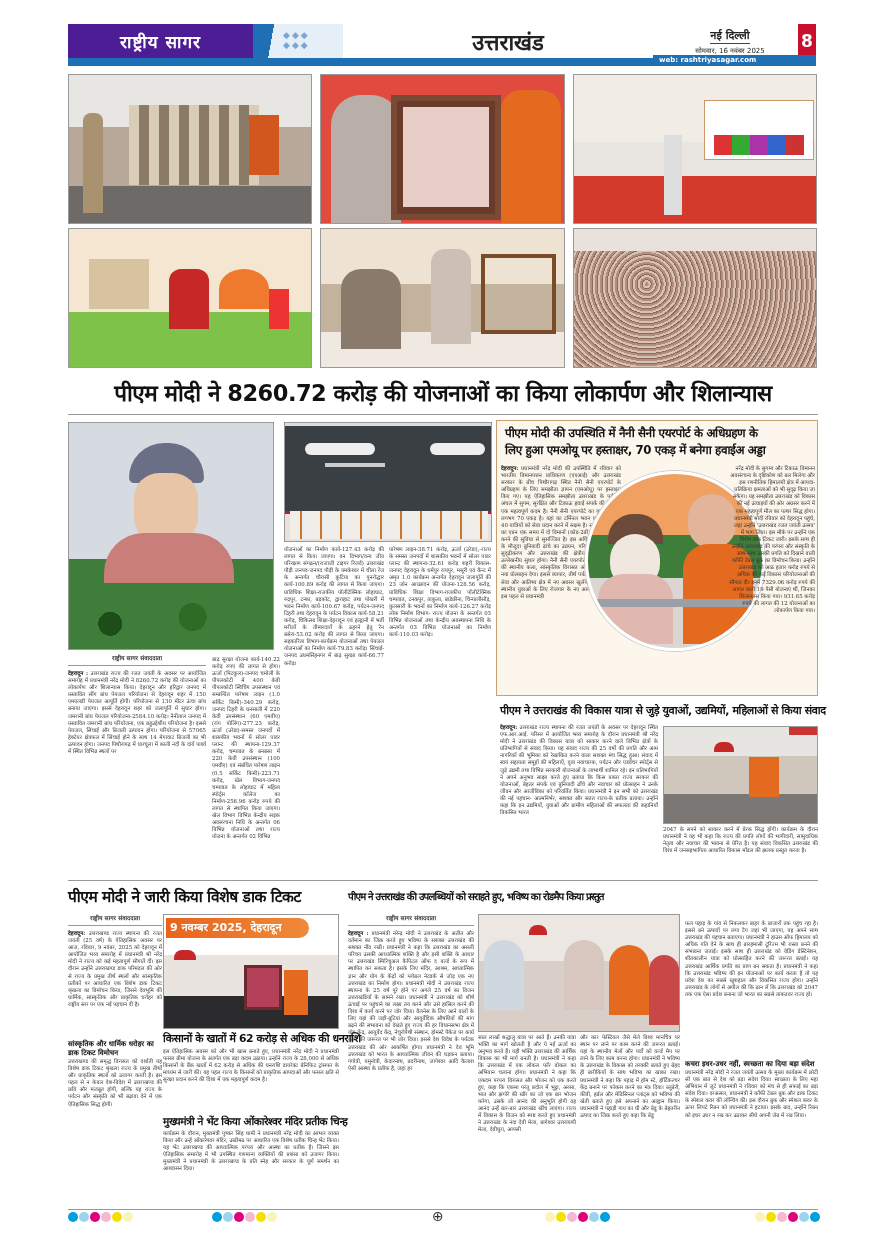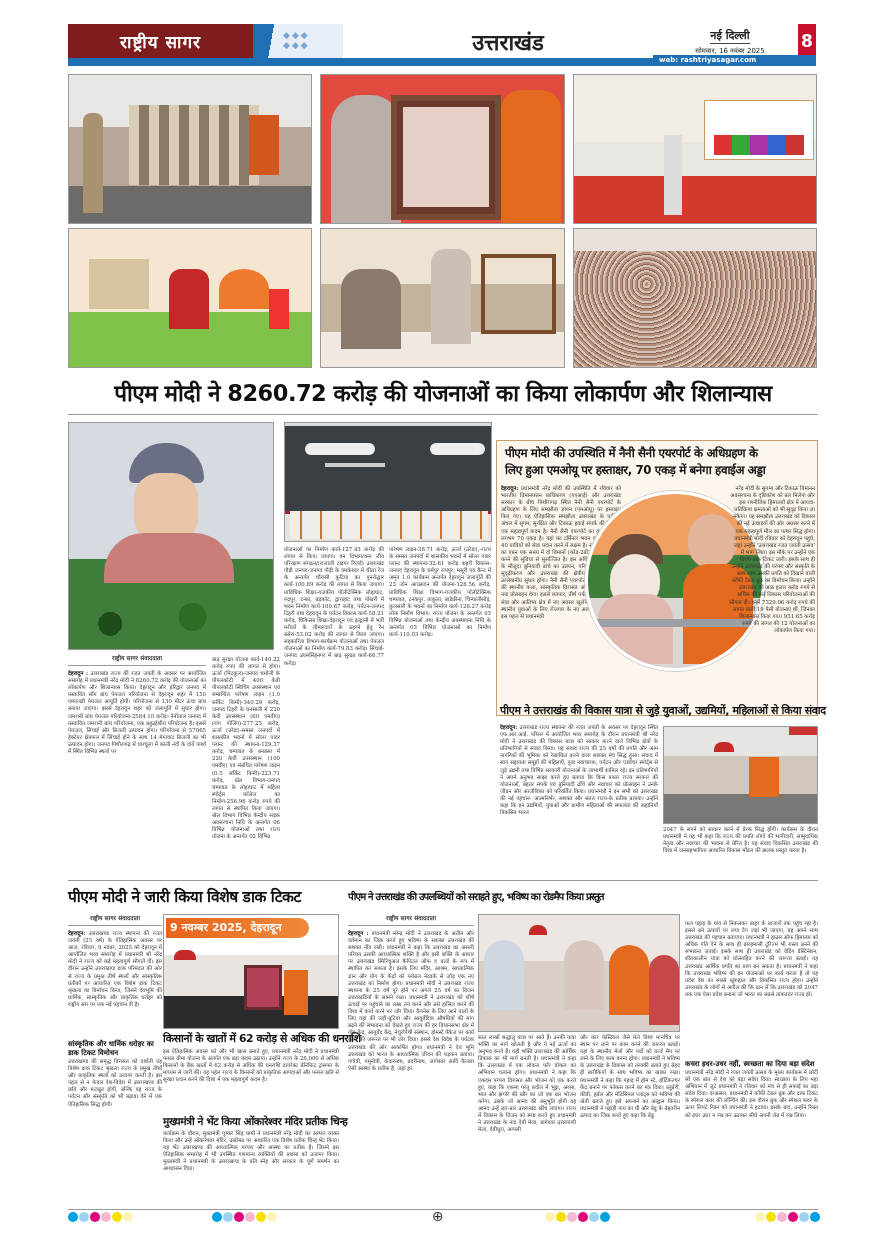--- a/index.html
+++ b/index.html
@@ -1,20 +1,20 @@
 <!DOCTYPE html>
 <html><head>
 <meta charset="utf-8">
 <style>
 *{box-sizing:border-box;margin:0;padding:0}
 body{width:877px;height:1241px;background:#fff;font-family:"DejaVu Sans",sans-serif;position:relative;overflow:hidden;color:#222}
 .abs{position:absolute}
 
 .mast{left:68px;top:24px;width:748px;height:42px}
-.brand{left:0;top:0;width:185px;height:34px;background:#7f1d1d;color:#fff;font-family:"DejaVu Serif",serif;font-weight:bold;font-size:17px;display:flex;align-items:center;justify-content:center;letter-spacing:1px}
+.brand{left:0;top:0;width:185px;height:34px;background:#4c1d95;color:#fff;font-family:"DejaVu Serif",serif;font-weight:bold;font-size:17px;display:flex;align-items:center;justify-content:center;letter-spacing:1px}
 .brand-slant{left:185px;top:0;width:90px;height:34px;background:linear-gradient(100deg,#1f6fb5 0 22%,#e6eef7 22%);}
 .dots{left:215px;top:6px;width:50px;height:22px;font-size:9px;color:#7aa6d6;letter-spacing:2px;line-height:10px}
 .section{left:275px;top:0;width:330px;height:34px;background:#fff;font-family:"DejaVu Serif",serif;font-weight:bold;font-size:22px;color:#222;display:flex;align-items:center;justify-content:center}
 .cityblk{left:600px;top:0;width:128px;height:34px;text-align:center;padding-right:4px}
 .city{font-family:"DejaVu Serif",serif;font-weight:bold;font-size:11px;color:#222;border-bottom:1px solid #444;display:inline-block;padding-bottom:1px}
 .date{font-size:7px;color:#222;margin-top:2px}
 .pageno{left:730px;top:0;width:18px;height:34px;background:#c8102e;color:#fff;font-weight:bold;font-size:17px;display:flex;align-items:center;justify-content:center}
 .bluebar{left:0;top:34px;width:748px;height:8px;background:#1f6fb5}
 .web{left:585px;top:31px;width:163px;height:11px;background:#1f6fb5;color:#fff;font-size:7px;font-weight:bold;padding-left:6px;line-height:11px}
 
@@ -111,21 +111,21 @@
 </div>
 
 <div class="abs body" style="left:284px;top:546px;width:100px;height:330px">
   <span>योजनाओं का निर्माण कार्य-127.43 करोड़ की लागत से किया जाएगा। वन विभाग/वन्य जीव परिरक्षण संगठन/(राजाजी टाइगर रिजर्व) उत्तराखंड पौड़ी जनपद-जनपद पौड़ी के यमकेश्वर में चीला रेंज के अन्तर्गत चौरासी कुटिया का पुनरोद्धार कार्य-100.89 करोड़ की लागत से किया जाएगा। प्राविधिक शिक्षा-राजकीय पॉलीटेक्निक लोहाघाट, रुद्रपुर, टन्का, बड़कोट, द्वाराहाट तथा पोखरी में भवन निर्माण कार्य-100.67 करोड़, पर्यटन-जनपद टिहरी तथा देहरादून के पर्यटन विकास कार्य-58.21 करोड़, चिकित्सा शिक्षा-देहरादून एवं हल्द्वानी में भर्ती मरीजों के तीमारदारों के ठहरने हेतु रैन बसेरा-53.02 करोड़ की लागत से किया जाएगा। सहकारिता विभाग-कार्यक्रम योजनाओं तथा पेयजल योजनाओं का निर्माण कार्य-79.83 करोड़। सिंचाई-जनपद उधमसिंहनगर में बाढ़ सुरक्षा कार्य-66.77 करोड़।</span>
 </div>
 
 <div class="abs body" style="left:389px;top:546px;width:102px;height:330px">
   <span>पारेषण लाइन-38.71 करोड़, ऊर्जा (उरेडा),-राज्य के समस्त जनपदों में शासकीय भवनों में सोलर पावर प्लान्ट की स्थापना-32.61 करोड़ शहरी विकास-जनपद देहरादून के धर्मपुर रायपुर, मसूरी एवं कैन्ट में अमृत 1.0 कार्यक्रम अन्तर्गत देहरादून जलापूर्ति की 23 जोन आच्छादन की योजना-128.56 करोड़, प्राविधिक शिक्षा विभाग-राजकीय पॉलीटेक्निक चम्पावत, टनकपुर, ताकुला, बाडेछीना, चिन्यालीसौड़, कुलसारी के भवनों का निर्माण कार्य-126.27 करोड़ लोक निर्माण विभाग- राज्य योजना के अन्तर्गत 03 विभिन्न योजनाओं तथा केन्द्रीय अवस्थापना निधि के अन्तर्गत 03 विभिन्न योजनाओं का निर्माण कार्य-110.03 करोड़।</span>
 </div>
 
-<div class="abs boxframe" style="left:496px;top:420px;width:322px;height:276px;margin-top:20px;">
+<div class="abs boxframe" style="left:496px;top:420px;width:322px;height:276px;">
   <div class="abs h2" style="left:8px;top:4px;font-size:11.8px;line-height:16px">पीएम मोदी की उपस्थिति में नैनी सैनी एयरपोर्ट के अधिग्रहण के</div>
   <div class="abs h2" style="left:8px;top:21px;font-size:11.8px;line-height:16px">लिए हुआ एमओयू पर हस्ताक्षर, 70 एकड़ में बनेगा हवाईअ अड्डा</div>
   <div class="abs body" style="left:4px;top:44px;width:120px;height:226px;">
     <b>देहरादून:</b>
     <span>प्रधानमंत्री नरेंद्र मोदी की उपस्थिति में रविवार को भारतीय विमानपत्तन प्राधिकरण (एएआई) और उत्तराखंड सरकार के बीच पिथौरागढ़ स्थित नैनी सैनी एयरपोर्ट के अधिग्रहण के लिए समझौता ज्ञापन (एमओयू) पर हस्ताक्षर किए गए। यह ऐतिहासिक समझौता उत्तराखंड के पर्वतीय अंचल में सुगम, सुरक्षित और टिकाऊ हवाई संपर्क की दिशा में एक महत्वपूर्ण कदम है। नैनी सैनी एयरपोर्ट का कुल क्षेत्रफल लगभग 70 एकड़ है। यहां का टर्मिनल भवन व्यस्त समय में 40 यात्रियों को सेवा प्रदान करने में सक्षम है। साथ ही एयरपोर्ट का एप्रन एक समय में दो विमानों (कोड-2बी) को समायोजित करने की सुविधा से सुसज्जित है। इस अधिग्रहण से एयरपोर्ट के मौजूदा बुनियादी ढांचे का उन्नयन, परिचालन मानकों का सुदृढ़ीकरण और उत्तराखंड की क्षेत्रीय कनेक्टिविटी में उल्लेखनीय सुधार होगा। नैनी सैनी एयरपोर्ट का विकास प्रदेश की स्थानीय कला, सांस्कृतिक विरासत और पर्यटन क्षेत्र को नया प्रोत्साहन देगा। इससे व्यापार, तीर्थ पर्यटन, शिक्षा, स्वास्थ्य सेवा और आतिथ्य क्षेत्र में नए अवसर खुलेंगे। इसके साथ ही, स्थानीय युवाओं के लिए रोजगार के नए आयाम सृजित होंगे। इस पहल से प्रधानमंत्री</span>
   </div>
   <div class="abs circle" style="left:88px;top:50px;width:180px;height:180px;background:linear-gradient(180deg,#f0a060 0 35%,#3f7d3a 35% 60%,#dcd6d2 60%)">
     <div class="abs" style="left:20px;top:40px;width:55px;height:30px;background:#6b4a3a;border-radius:25px 25px 0 0"></div>
     <div class="abs" style="left:22px;top:60px;width:50px;height:55px;background:#f0e7df;border-radius:25px"></div>
     <div class="abs" style="left:10px;top:100px;width:75px;height:70px;background:#e0b8b0;border-radius:25px 25px 0 0"></div>

